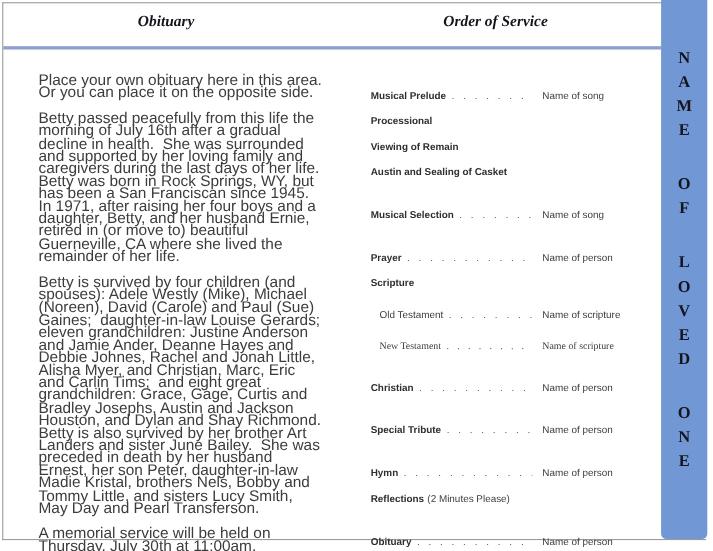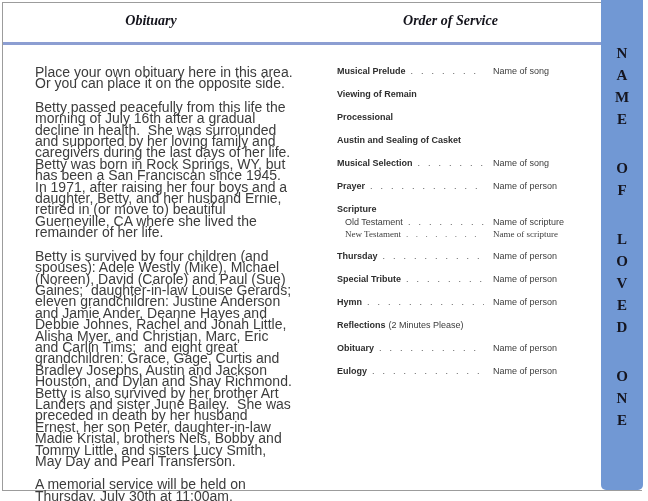--- a/index.html
+++ b/index.html
@@ -41,21 +41,21 @@
   .svc-row.group-head{margin-bottom:3px;align-items:center;}
   .svc-row.sub{margin-bottom:2px;padding-left:8px;}
   .svc-row.sub-last{margin-bottom:12px;font-family:Liberation Serif, serif;}
   .svc-label{font-weight:bold;color:#2e2e2e;white-space:nowrap;}
   .svc-row.sub .svc-label{font-weight:normal;color:#3c3c3c;}
   .svc-note{margin-left:3px;font-weight:normal;white-space:nowrap;}
   .svc-leader{
     flex:1 1 auto;overflow:hidden;white-space:nowrap;
     margin:0 9px 0 5px;color:#525252;letter-spacing:1px;font-size:9px;
   }
-  .svc-value{flex:0 0 100px;width:100px;color:#3c3c3c;white-space:nowrap;}
+  .svc-value{flex:0 0 100px;width:100px;color:#3c3c3c;white-space:nowrap;margin-top:16px;}
   .name-banner{
     position:absolute;left:601px;top:0;width:42px;height:490px;
     background:#7198d4;border-radius:0 0 5px 5px;
     display:flex;flex-direction:column;align-items:center;
     padding-top:42px;box-sizing:border-box;
   }
   .bar-letter{
     height:22px;line-height:22px;
     font-family:"Liberation Serif", serif;font-weight:bold;
     font-size:15px;color:#15151f;
@@ -80,24 +80,24 @@
     <p>A memorial service will be held on Thursday, July 30th at 11:00am.  Location:  Pleasant Hills Memorial Park, 1700 Pleasant Hills Road, Sebastopol, CA 95472.  In lieu of flowers, donations may be made to (NAME and ADDRESS).</p>
   </div>
 
 <div class="service-list">
     <div class="svc-row">
       <span class="svc-label">Musical Prelude</span>
       <span class="svc-leader">.&nbsp;&nbsp;.&nbsp;&nbsp;.&nbsp;&nbsp;.&nbsp;&nbsp;.&nbsp;&nbsp;.&nbsp;&nbsp;.&nbsp;&nbsp;.&nbsp;&nbsp;.&nbsp;&nbsp;.&nbsp;&nbsp;.&nbsp;&nbsp;.&nbsp;&nbsp;.&nbsp;&nbsp;.&nbsp;&nbsp;.&nbsp;&nbsp;.&nbsp;&nbsp;.&nbsp;&nbsp;.&nbsp;&nbsp;.&nbsp;&nbsp;.&nbsp;&nbsp;.&nbsp;&nbsp;.&nbsp;&nbsp;.&nbsp;&nbsp;.&nbsp;&nbsp;.&nbsp;&nbsp;.&nbsp;&nbsp;.&nbsp;&nbsp;.&nbsp;&nbsp;.&nbsp;&nbsp;.&nbsp;&nbsp;.&nbsp;&nbsp;.&nbsp;&nbsp;.&nbsp;&nbsp;.&nbsp;&nbsp;.&nbsp;&nbsp;.&nbsp;&nbsp;.&nbsp;&nbsp;.&nbsp;&nbsp;.&nbsp;&nbsp;.&nbsp;&nbsp;.&nbsp;&nbsp;.&nbsp;&nbsp;.&nbsp;&nbsp;.&nbsp;&nbsp;.&nbsp;&nbsp;.&nbsp;&nbsp;.&nbsp;&nbsp;.&nbsp;&nbsp;.&nbsp;&nbsp;.&nbsp;&nbsp;.&nbsp;&nbsp;.&nbsp;&nbsp;.&nbsp;&nbsp;.&nbsp;&nbsp;.&nbsp;&nbsp;.&nbsp;&nbsp;.&nbsp;&nbsp;.&nbsp;&nbsp;.&nbsp;&nbsp;.&nbsp;&nbsp;</span>
       <span class="svc-value">Name of song</span>
     </div>
     <div class="svc-row">
-      <span class="svc-label">Viewing of Remain</span>
+      <span class="svc-label">Processional</span>
     </div>
     <div class="svc-row">
-      <span class="svc-label">Processional</span>
+      <span class="svc-label">Viewing of Remain</span>
     </div>
     <div class="svc-row">
       <span class="svc-label">Austin and Sealing of Casket</span>
     </div>
     <div class="svc-row">
       <span class="svc-label">Musical Selection</span>
       <span class="svc-leader">.&nbsp;&nbsp;.&nbsp;&nbsp;.&nbsp;&nbsp;.&nbsp;&nbsp;.&nbsp;&nbsp;.&nbsp;&nbsp;.&nbsp;&nbsp;.&nbsp;&nbsp;.&nbsp;&nbsp;.&nbsp;&nbsp;.&nbsp;&nbsp;.&nbsp;&nbsp;.&nbsp;&nbsp;.&nbsp;&nbsp;.&nbsp;&nbsp;.&nbsp;&nbsp;.&nbsp;&nbsp;.&nbsp;&nbsp;.&nbsp;&nbsp;.&nbsp;&nbsp;.&nbsp;&nbsp;.&nbsp;&nbsp;.&nbsp;&nbsp;.&nbsp;&nbsp;.&nbsp;&nbsp;.&nbsp;&nbsp;.&nbsp;&nbsp;.&nbsp;&nbsp;.&nbsp;&nbsp;.&nbsp;&nbsp;.&nbsp;&nbsp;.&nbsp;&nbsp;.&nbsp;&nbsp;.&nbsp;&nbsp;.&nbsp;&nbsp;.&nbsp;&nbsp;.&nbsp;&nbsp;.&nbsp;&nbsp;.&nbsp;&nbsp;.&nbsp;&nbsp;.&nbsp;&nbsp;.&nbsp;&nbsp;.&nbsp;&nbsp;.&nbsp;&nbsp;.&nbsp;&nbsp;.&nbsp;&nbsp;.&nbsp;&nbsp;.&nbsp;&nbsp;.&nbsp;&nbsp;.&nbsp;&nbsp;.&nbsp;&nbsp;.&nbsp;&nbsp;.&nbsp;&nbsp;.&nbsp;&nbsp;.&nbsp;&nbsp;.&nbsp;&nbsp;.&nbsp;&nbsp;.&nbsp;&nbsp;.&nbsp;&nbsp;.&nbsp;&nbsp;</span>
       <span class="svc-value">Name of song</span>
     </div>
     <div class="svc-row">
@@ -112,21 +112,21 @@
       <span class="svc-label">Old Testament</span>
       <span class="svc-leader">.&nbsp;&nbsp;.&nbsp;&nbsp;.&nbsp;&nbsp;.&nbsp;&nbsp;.&nbsp;&nbsp;.&nbsp;&nbsp;.&nbsp;&nbsp;.&nbsp;&nbsp;.&nbsp;&nbsp;.&nbsp;&nbsp;.&nbsp;&nbsp;.&nbsp;&nbsp;.&nbsp;&nbsp;.&nbsp;&nbsp;.&nbsp;&nbsp;.&nbsp;&nbsp;.&nbsp;&nbsp;.&nbsp;&nbsp;.&nbsp;&nbsp;.&nbsp;&nbsp;.&nbsp;&nbsp;.&nbsp;&nbsp;.&nbsp;&nbsp;.&nbsp;&nbsp;.&nbsp;&nbsp;.&nbsp;&nbsp;.&nbsp;&nbsp;.&nbsp;&nbsp;.&nbsp;&nbsp;.&nbsp;&nbsp;.&nbsp;&nbsp;.&nbsp;&nbsp;.&nbsp;&nbsp;.&nbsp;&nbsp;.&nbsp;&nbsp;.&nbsp;&nbsp;.&nbsp;&nbsp;.&nbsp;&nbsp;.&nbsp;&nbsp;.&nbsp;&nbsp;.&nbsp;&nbsp;.&nbsp;&nbsp;.&nbsp;&nbsp;.&nbsp;&nbsp;.&nbsp;&nbsp;.&nbsp;&nbsp;.&nbsp;&nbsp;.&nbsp;&nbsp;.&nbsp;&nbsp;.&nbsp;&nbsp;.&nbsp;&nbsp;.&nbsp;&nbsp;.&nbsp;&nbsp;.&nbsp;&nbsp;.&nbsp;&nbsp;.&nbsp;&nbsp;.&nbsp;&nbsp;.&nbsp;&nbsp;.&nbsp;&nbsp;.&nbsp;&nbsp;</span>
       <span class="svc-value">Name of scripture</span>
     </div>
     <div class="svc-row sub sub-last">
       <span class="svc-label">New Testament</span>
       <span class="svc-leader">.&nbsp;&nbsp;.&nbsp;&nbsp;.&nbsp;&nbsp;.&nbsp;&nbsp;.&nbsp;&nbsp;.&nbsp;&nbsp;.&nbsp;&nbsp;.&nbsp;&nbsp;.&nbsp;&nbsp;.&nbsp;&nbsp;.&nbsp;&nbsp;.&nbsp;&nbsp;.&nbsp;&nbsp;.&nbsp;&nbsp;.&nbsp;&nbsp;.&nbsp;&nbsp;.&nbsp;&nbsp;.&nbsp;&nbsp;.&nbsp;&nbsp;.&nbsp;&nbsp;.&nbsp;&nbsp;.&nbsp;&nbsp;.&nbsp;&nbsp;.&nbsp;&nbsp;.&nbsp;&nbsp;.&nbsp;&nbsp;.&nbsp;&nbsp;.&nbsp;&nbsp;.&nbsp;&nbsp;.&nbsp;&nbsp;.&nbsp;&nbsp;.&nbsp;&nbsp;.&nbsp;&nbsp;.&nbsp;&nbsp;.&nbsp;&nbsp;.&nbsp;&nbsp;.&nbsp;&nbsp;.&nbsp;&nbsp;.&nbsp;&nbsp;.&nbsp;&nbsp;.&nbsp;&nbsp;.&nbsp;&nbsp;.&nbsp;&nbsp;.&nbsp;&nbsp;.&nbsp;&nbsp;.&nbsp;&nbsp;.&nbsp;&nbsp;.&nbsp;&nbsp;.&nbsp;&nbsp;.&nbsp;&nbsp;.&nbsp;&nbsp;.&nbsp;&nbsp;.&nbsp;&nbsp;.&nbsp;&nbsp;.&nbsp;&nbsp;.&nbsp;&nbsp;.&nbsp;&nbsp;.&nbsp;&nbsp;.&nbsp;&nbsp;.&nbsp;&nbsp;</span>
       <span class="svc-value">Name of scripture</span>
     </div>
     <div class="svc-row">
-      <span class="svc-label">Thursday</span>
+      <span class="svc-label">Christian</span>
       <span class="svc-leader">.&nbsp;&nbsp;.&nbsp;&nbsp;.&nbsp;&nbsp;.&nbsp;&nbsp;.&nbsp;&nbsp;.&nbsp;&nbsp;.&nbsp;&nbsp;.&nbsp;&nbsp;.&nbsp;&nbsp;.&nbsp;&nbsp;.&nbsp;&nbsp;.&nbsp;&nbsp;.&nbsp;&nbsp;.&nbsp;&nbsp;.&nbsp;&nbsp;.&nbsp;&nbsp;.&nbsp;&nbsp;.&nbsp;&nbsp;.&nbsp;&nbsp;.&nbsp;&nbsp;.&nbsp;&nbsp;.&nbsp;&nbsp;.&nbsp;&nbsp;.&nbsp;&nbsp;.&nbsp;&nbsp;.&nbsp;&nbsp;.&nbsp;&nbsp;.&nbsp;&nbsp;.&nbsp;&nbsp;.&nbsp;&nbsp;.&nbsp;&nbsp;.&nbsp;&nbsp;.&nbsp;&nbsp;.&nbsp;&nbsp;.&nbsp;&nbsp;.&nbsp;&nbsp;.&nbsp;&nbsp;.&nbsp;&nbsp;.&nbsp;&nbsp;.&nbsp;&nbsp;.&nbsp;&nbsp;.&nbsp;&nbsp;.&nbsp;&nbsp;.&nbsp;&nbsp;.&nbsp;&nbsp;.&nbsp;&nbsp;.&nbsp;&nbsp;.&nbsp;&nbsp;.&nbsp;&nbsp;.&nbsp;&nbsp;.&nbsp;&nbsp;.&nbsp;&nbsp;.&nbsp;&nbsp;.&nbsp;&nbsp;.&nbsp;&nbsp;.&nbsp;&nbsp;.&nbsp;&nbsp;.&nbsp;&nbsp;.&nbsp;&nbsp;.&nbsp;&nbsp;</span>
       <span class="svc-value">Name of person</span>
     </div>
     <div class="svc-row">
       <span class="svc-label">Special Tribute</span>
       <span class="svc-leader">.&nbsp;&nbsp;.&nbsp;&nbsp;.&nbsp;&nbsp;.&nbsp;&nbsp;.&nbsp;&nbsp;.&nbsp;&nbsp;.&nbsp;&nbsp;.&nbsp;&nbsp;.&nbsp;&nbsp;.&nbsp;&nbsp;.&nbsp;&nbsp;.&nbsp;&nbsp;.&nbsp;&nbsp;.&nbsp;&nbsp;.&nbsp;&nbsp;.&nbsp;&nbsp;.&nbsp;&nbsp;.&nbsp;&nbsp;.&nbsp;&nbsp;.&nbsp;&nbsp;.&nbsp;&nbsp;.&nbsp;&nbsp;.&nbsp;&nbsp;.&nbsp;&nbsp;.&nbsp;&nbsp;.&nbsp;&nbsp;.&nbsp;&nbsp;.&nbsp;&nbsp;.&nbsp;&nbsp;.&nbsp;&nbsp;.&nbsp;&nbsp;.&nbsp;&nbsp;.&nbsp;&nbsp;.&nbsp;&nbsp;.&nbsp;&nbsp;.&nbsp;&nbsp;.&nbsp;&nbsp;.&nbsp;&nbsp;.&nbsp;&nbsp;.&nbsp;&nbsp;.&nbsp;&nbsp;.&nbsp;&nbsp;.&nbsp;&nbsp;.&nbsp;&nbsp;.&nbsp;&nbsp;.&nbsp;&nbsp;.&nbsp;&nbsp;.&nbsp;&nbsp;.&nbsp;&nbsp;.&nbsp;&nbsp;.&nbsp;&nbsp;.&nbsp;&nbsp;.&nbsp;&nbsp;.&nbsp;&nbsp;.&nbsp;&nbsp;.&nbsp;&nbsp;.&nbsp;&nbsp;.&nbsp;&nbsp;.&nbsp;&nbsp;.&nbsp;&nbsp;</span>
       <span class="svc-value">Name of person</span>
     </div>
     <div class="svc-row">
       <span class="svc-label">Hymn</span>

